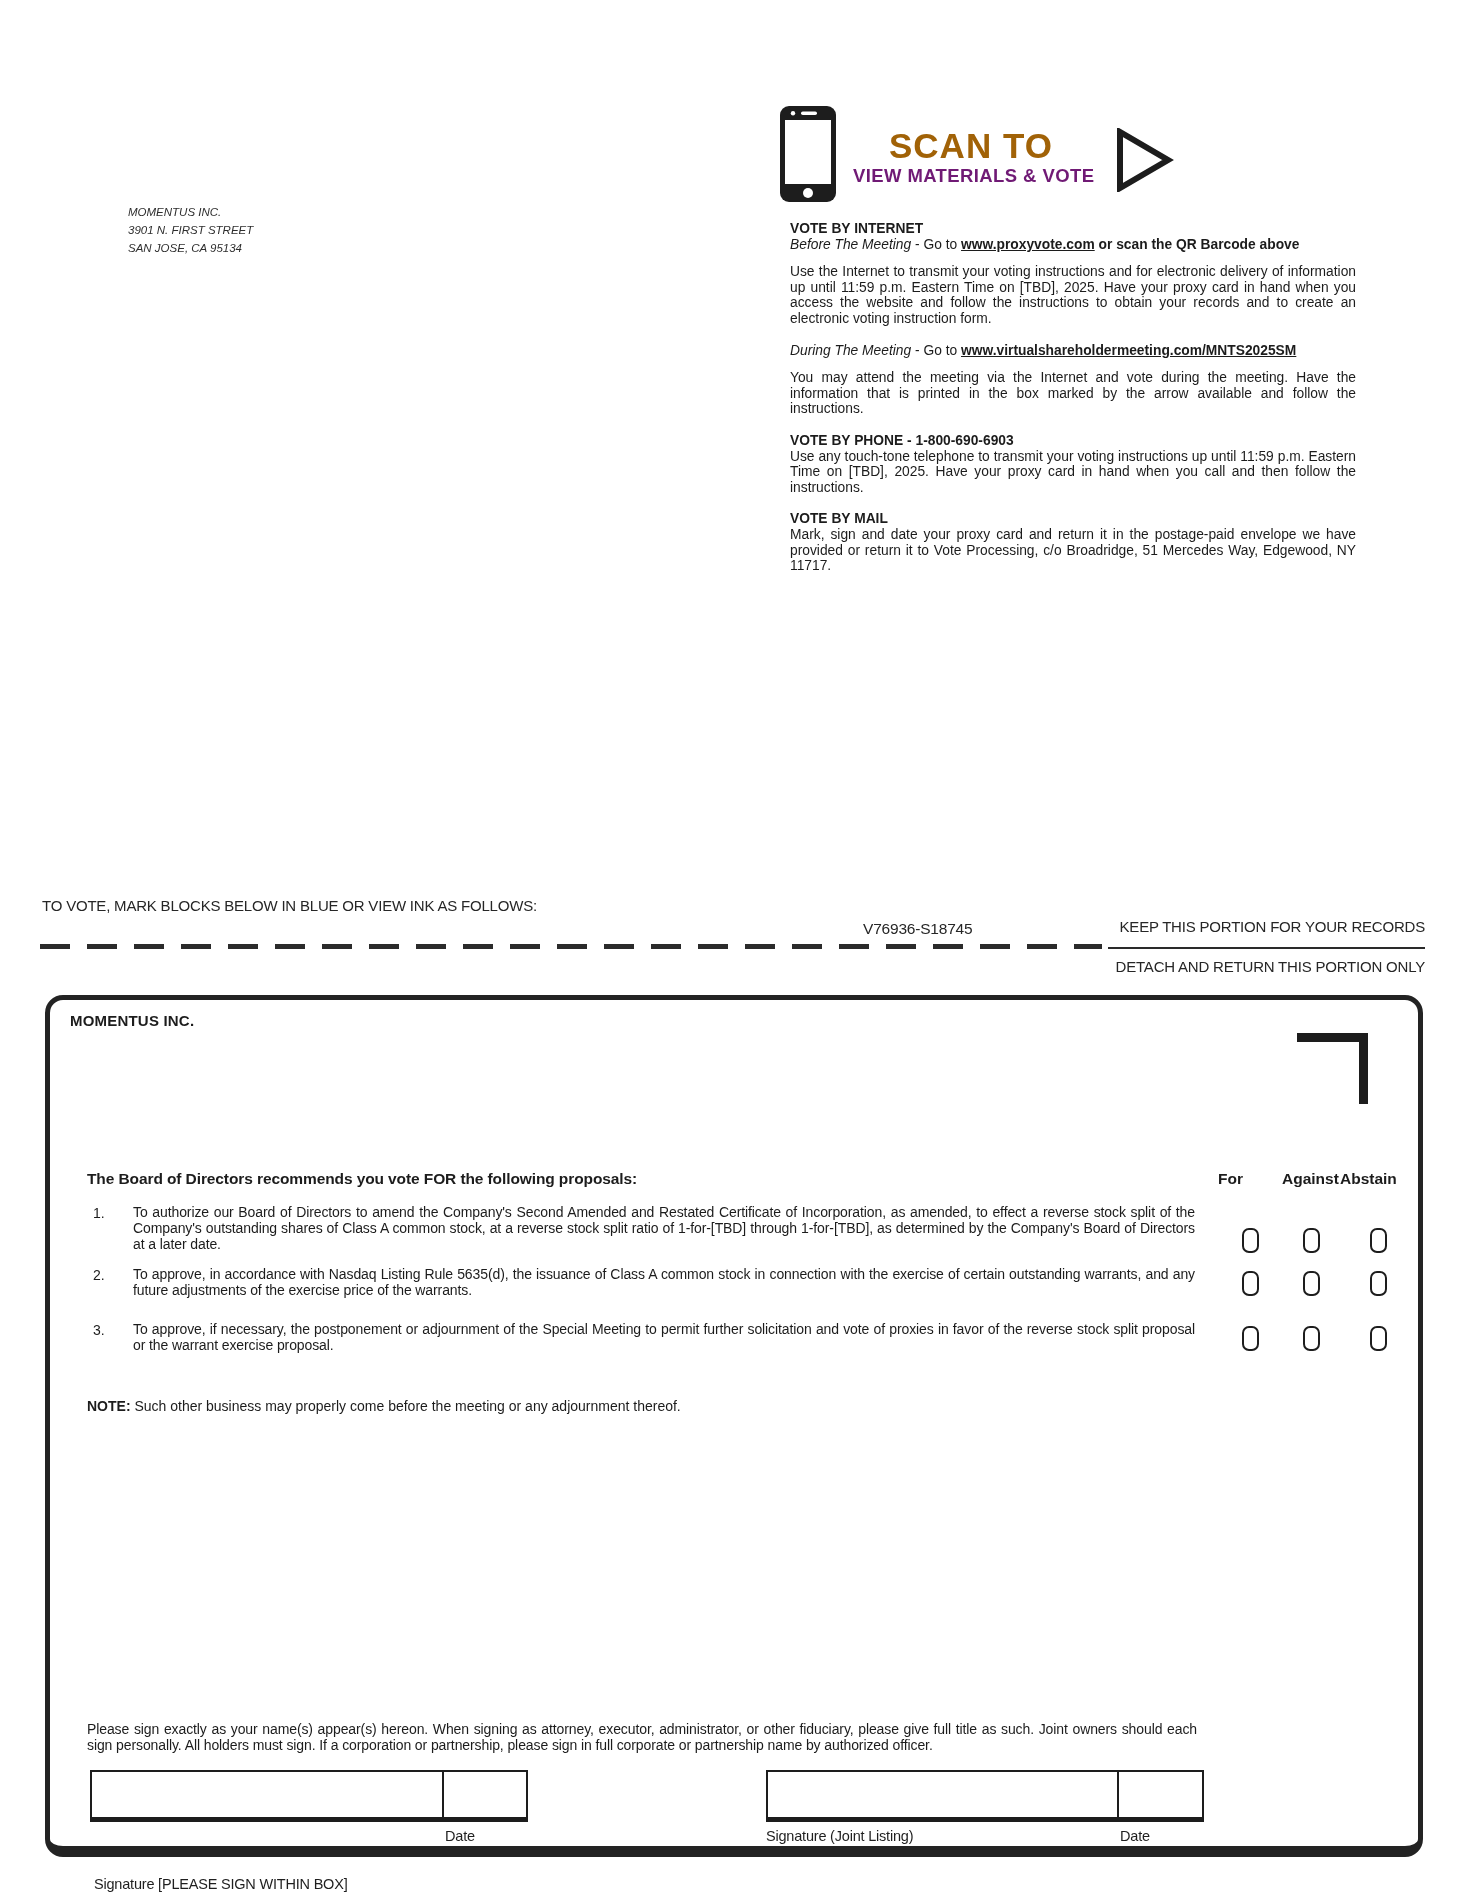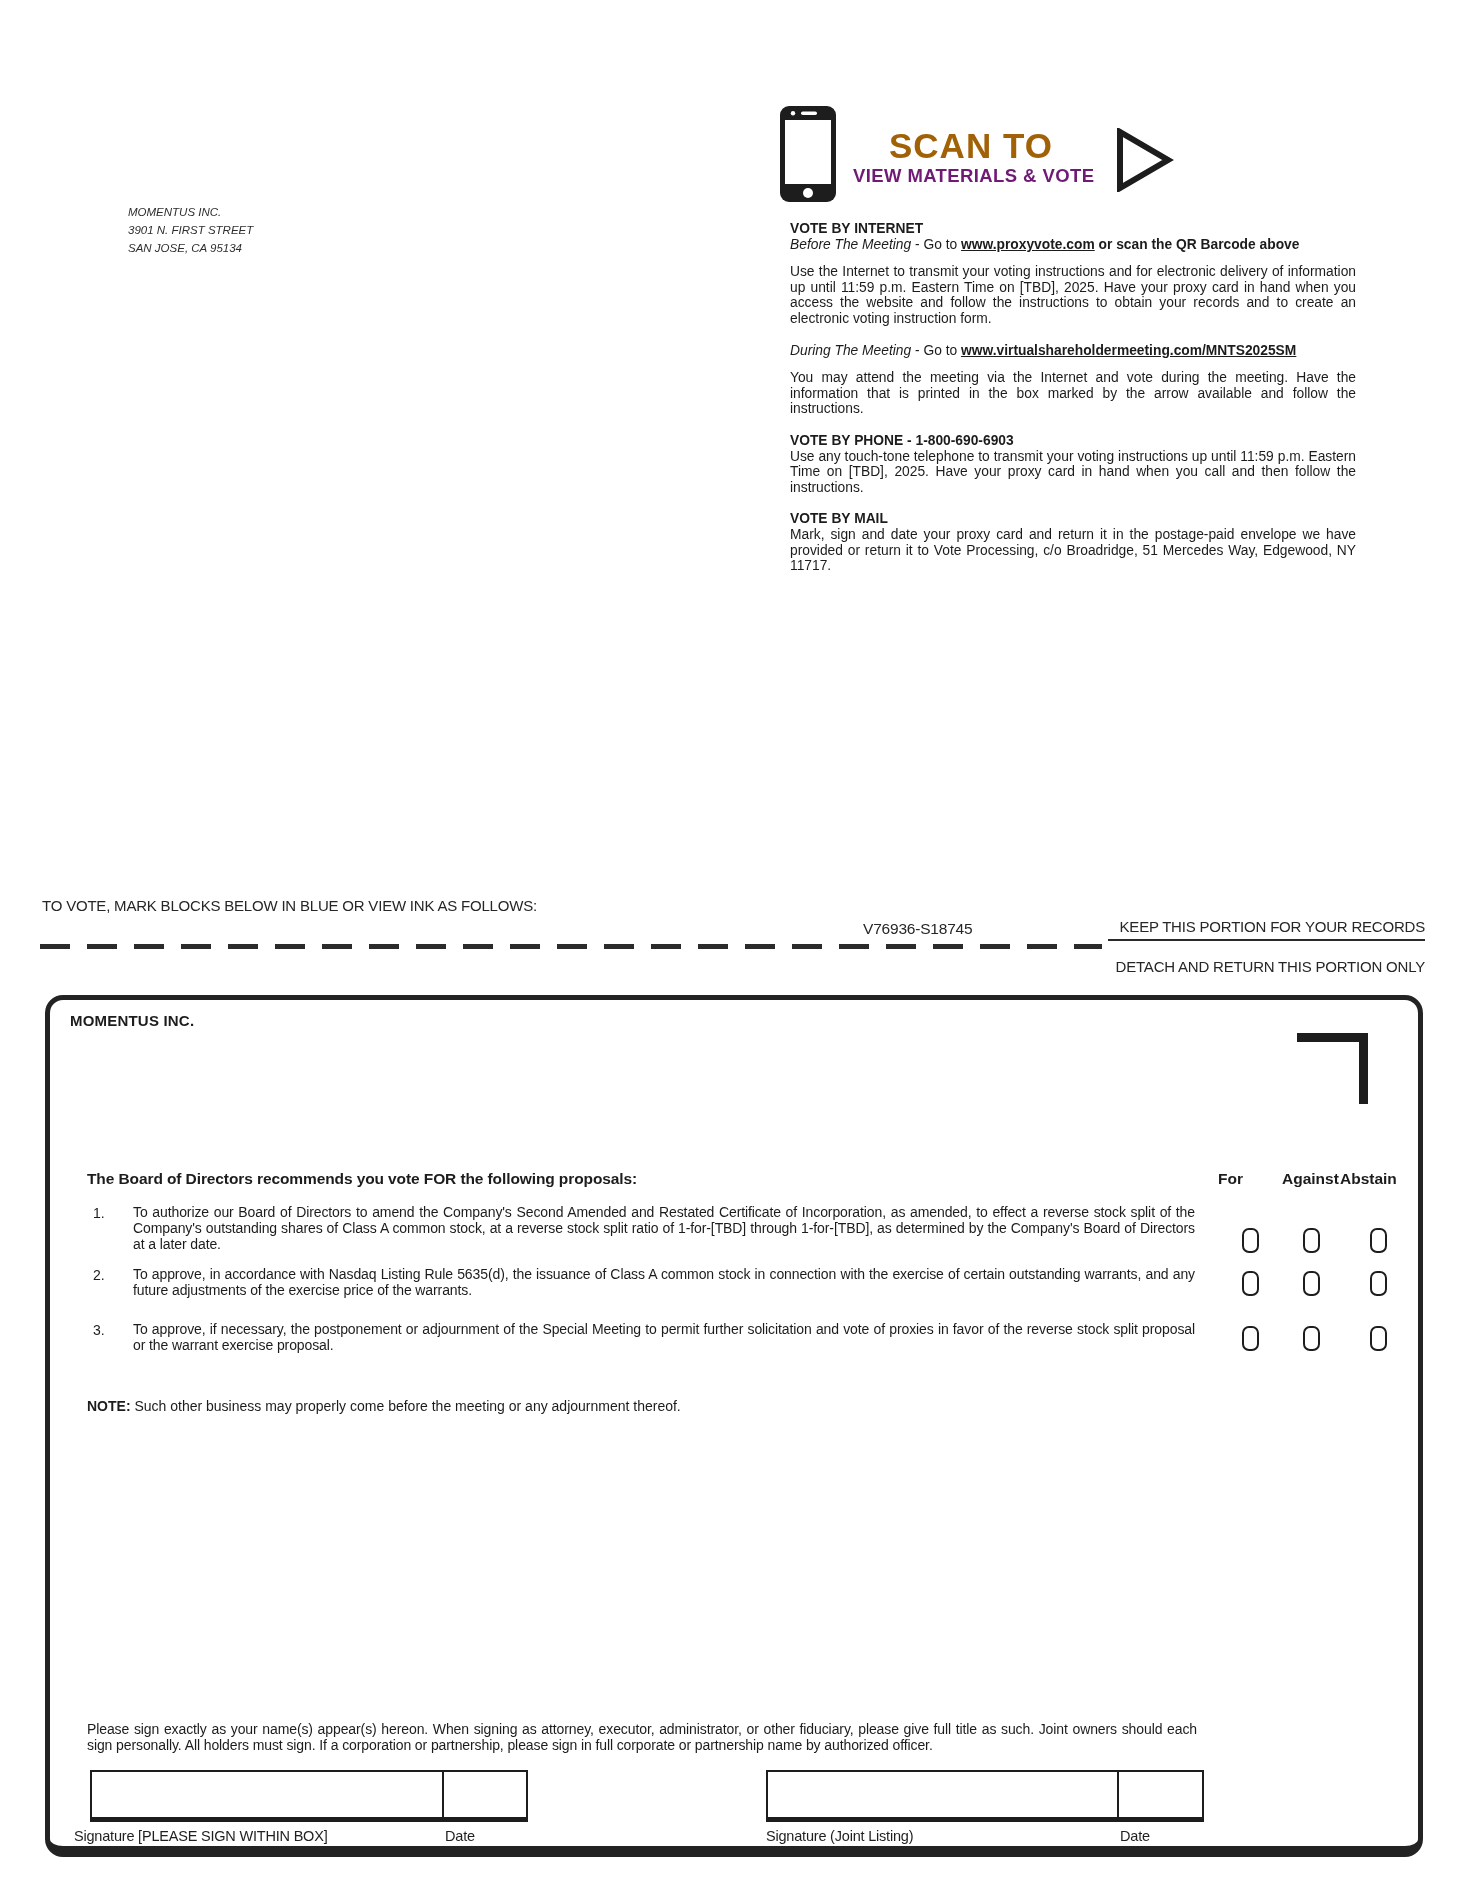--- a/index.html
+++ b/index.html
@@ -18,21 +18,21 @@
   .vote-col{position:absolute;left:762px;top:221px;width:566px;font-size:13.8px;line-height:15.6px;margin-left:28px;}
   .vote-col p{margin:0 0 16px 0;text-align:justify;}
   .vi-head{font-weight:bold;margin:0;}
   .lead{margin:0 0 12px 0;}
   .it{font-style:italic;}
   .b{font-weight:bold;}
   .url{font-weight:bold;text-decoration:underline;color:#1c1c1c;cursor:pointer;}
   
   .mark-instruction{position:absolute;left:42px;top:897px;font-size:15px;letter-spacing:-.2px;color:#262626;}
   .control-number{position:absolute;left:853px;top:920px;font-size:15.5px;letter-spacing:-.2px;color:#262626;background:#fff;padding:0 10px;}
-  .keep-portion{position:absolute;right:43px;top:918px;font-size:15px;letter-spacing:-.2px;color:#262626;border-bottom:2px solid #2a2a2a;padding-bottom:4px;background:#fff;padding-left:12px;}
+  .keep-portion{position:absolute;right:43px;top:918px;font-size:15px;letter-spacing:-.2px;color:#262626;border-bottom:2px solid #2a2a2a;padding-bottom:12px;background:#fff;padding-left:12px;}
   .dash-line{position:absolute;left:40px;top:944px;width:1062px;height:5px;
     background:repeating-linear-gradient(90deg,#2b2b2b 0 30px,transparent 30px 47px);}
   .valid-note{position:absolute;left:304px;top:957px;width:860px;text-align:center;font-weight:bold;font-size:16.5px;letter-spacing:-.2px;color:#1b1b1b;}
   .detach-portion{position:absolute;right:43px;top:958px;font-size:15px;letter-spacing:-.2px;color:#262626;}
   
   .card{position:absolute;left:45px;top:995px;width:1378px;height:862px;box-sizing:border-box;
     border:5px solid #232323;border-bottom-width:11px;border-radius:18px;}
   .card-company{position:absolute;left:20px;top:12px;font-size:15px;font-weight:bold;letter-spacing:.2px;}
   .corner-mark{position:absolute;right:50px;top:33px;width:62px;height:62px;
     border-top:9px solid #1d1d1d;border-right:9px solid #1d1d1d;}
@@ -134,21 +134,21 @@
       <span class="box-cell bc-abstain"><span class="vbox"></span></span>
     </div>
 
     <div class="note-line"><span class="b">NOTE:</span><span> Such other business may properly come before the meeting or any adjournment thereof.</span></div>
 
     <div class="sign-instructions">Please sign exactly as your name(s) appear(s) hereon. When signing as attorney, executor, administrator, or other fiduciary, please give full title as such. Joint owners should each sign personally. All holders must sign. If a corporation or partnership, please sign in full corporate or partnership name by authorized officer.</div>
 
     <div class="sigbox" style="left:40px;">
       <div class="divider" style="left:350px;"></div>
     </div>
-    <div class="sig-label" style="left:24px;">Signature [PLEASE SIGN WITHIN BOX]</div>
+    <div class="sig-label" style="left:44px;margin-top:48px;">Signature [PLEASE SIGN WITHIN BOX]</div>
     <div class="sig-label" style="left:395px;">Date</div>
 
     <div class="sigbox" style="left:716px;">
       <div class="divider" style="left:349px;"></div>
     </div>
     <div class="sig-label" style="left:716px;">Signature (Joint Listing)</div>
     <div class="sig-label" style="left:1070px;">Date</div>
   </div>
 
 </div>

